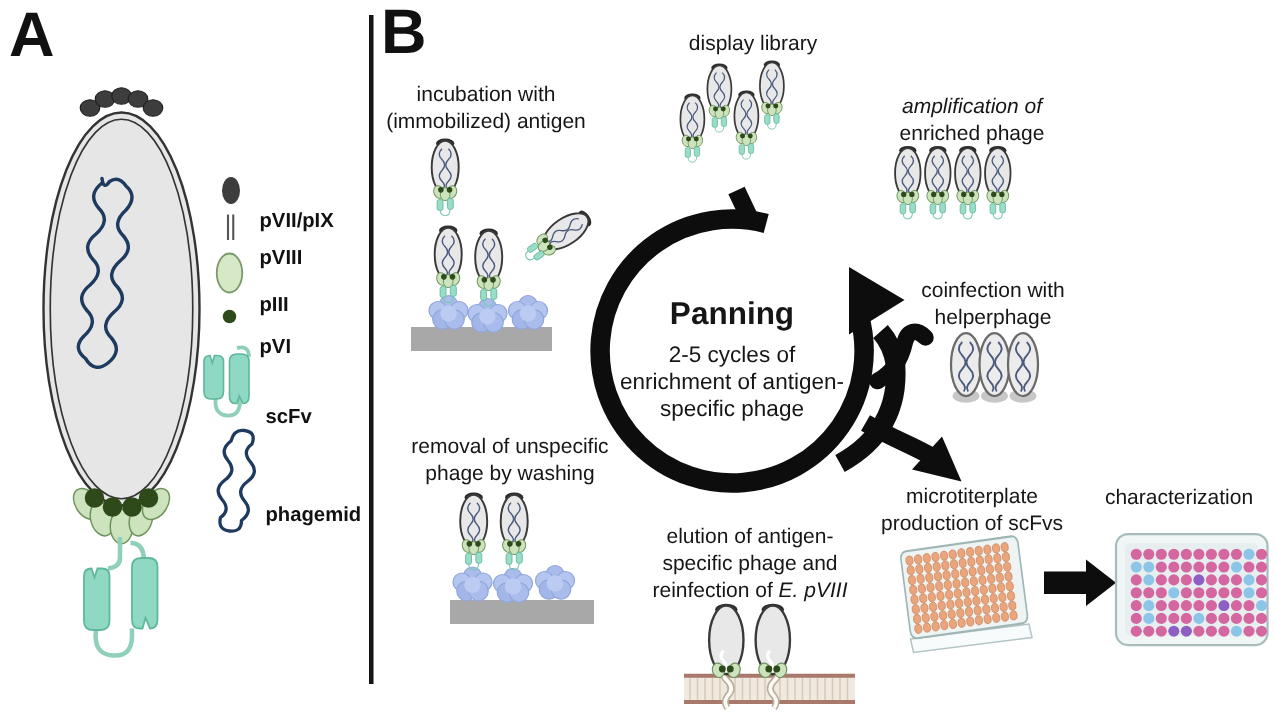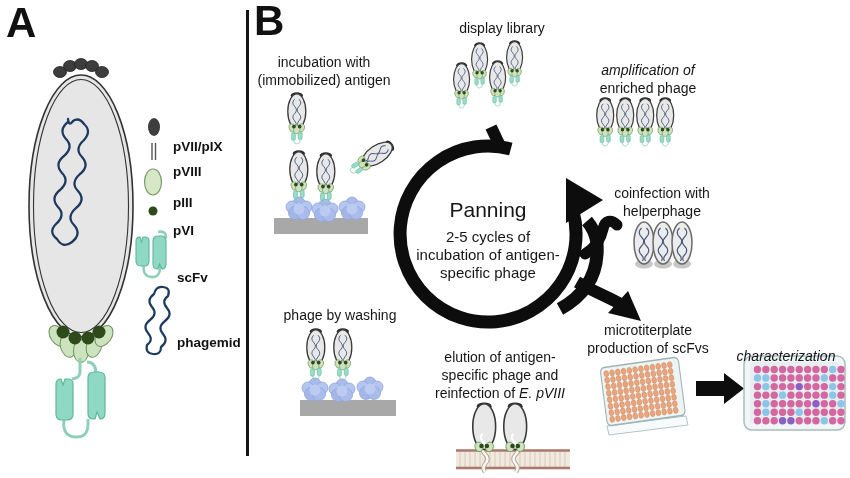--- a/index.html
+++ b/index.html
@@ -3,21 +3,21 @@
 <meta charset="utf-8">
 <style>
   html,body{margin:0;padding:0;background:#fff;}
   #fig{position:relative;width:850px;height:478px;background:#ffffff;overflow:hidden;
        font-family:"Liberation Sans",sans-serif;color:#111;}
   #art{position:absolute;left:0;top:0;}
   .lbl{position:absolute;white-space:nowrap;font-size:14px;line-height:18px;color:#161616;
        transform:translateX(-50%);text-align:right;}
   .panel-letter{position:absolute;font-size:42px;font-weight:bold;transform:none;line-height:42px;}
   .legend-lbl{position:absolute;font-weight:bold;font-size:13.5px;transform:none;white-space:nowrap;margin-top:20px;}
-  .pan-title{font-weight:normal;font-size:21px;}
+  .pan-title{font-weight:bold;font-size:21px;}
   .pan-sub{font-size:15px;}
   .divider{position:absolute;left:246px;top:10px;width:3px;height:446px;background:#141414;}
   .it{font-style:italic;}
 </style>
 </head>
 <body>
 
 <div id="fig">
 
 <svg id="art" width="850" height="478" viewBox="0 0 850 478">
@@ -399,26 +399,27 @@
   <div class="lbl" style="left:324px;top:71px;">(immobilized) antigen</div>
 
   <div class="lbl" style="left:648px;top:61px;font-style:italic;">amplification of</div>
   <div class="lbl" style="left:648px;top:79px;">enriched phage</div>
 
   <div class="lbl" style="left:662px;top:184px;">coinfection with</div>
   <div class="lbl" style="left:662px;top:202px;">helperphage</div>
 
   <div class="lbl pan-title" style="left:488px;top:201px;">Panning</div>
   <div class="lbl pan-sub" style="left:488px;top:228px;">2-5 cycles of</div>
-  <div class="lbl pan-sub" style="left:488px;top:246px;">incubation of antigen-</div>
+  <div class="lbl pan-sub" style="left:488px;top:246px;">enrichment of antigen-</div>
   <div class="lbl pan-sub" style="left:488px;top:264px;">specific phage</div>
 
+  <div class="lbl" style="left:340px;top:288px;">removal of unspecific</div>
   <div class="lbl" style="left:340px;top:306px;">phage by washing</div>
 
   <div class="lbl" style="left:500px;top:348px;">elution of antigen-</div>
   <div class="lbl" style="left:500px;top:366px;">specific phage and</div>
   <div class="lbl" style="left:500px;top:384px;"><span>reinfection of </span><span class="it">E. pVIII</span></div>
 
   <div class="lbl" style="left:648px;top:321px;">microtiterplate</div>
   <div class="lbl" style="left:648px;top:339px;">production of scFvs</div>
 
-  <div class="lbl" style="left:786px;top:347px;font-style:italic;">characterization</div>
+  <div class="lbl" style="left:786px;top:322px;">characterization</div>
 </div>
 
 </body></html>

